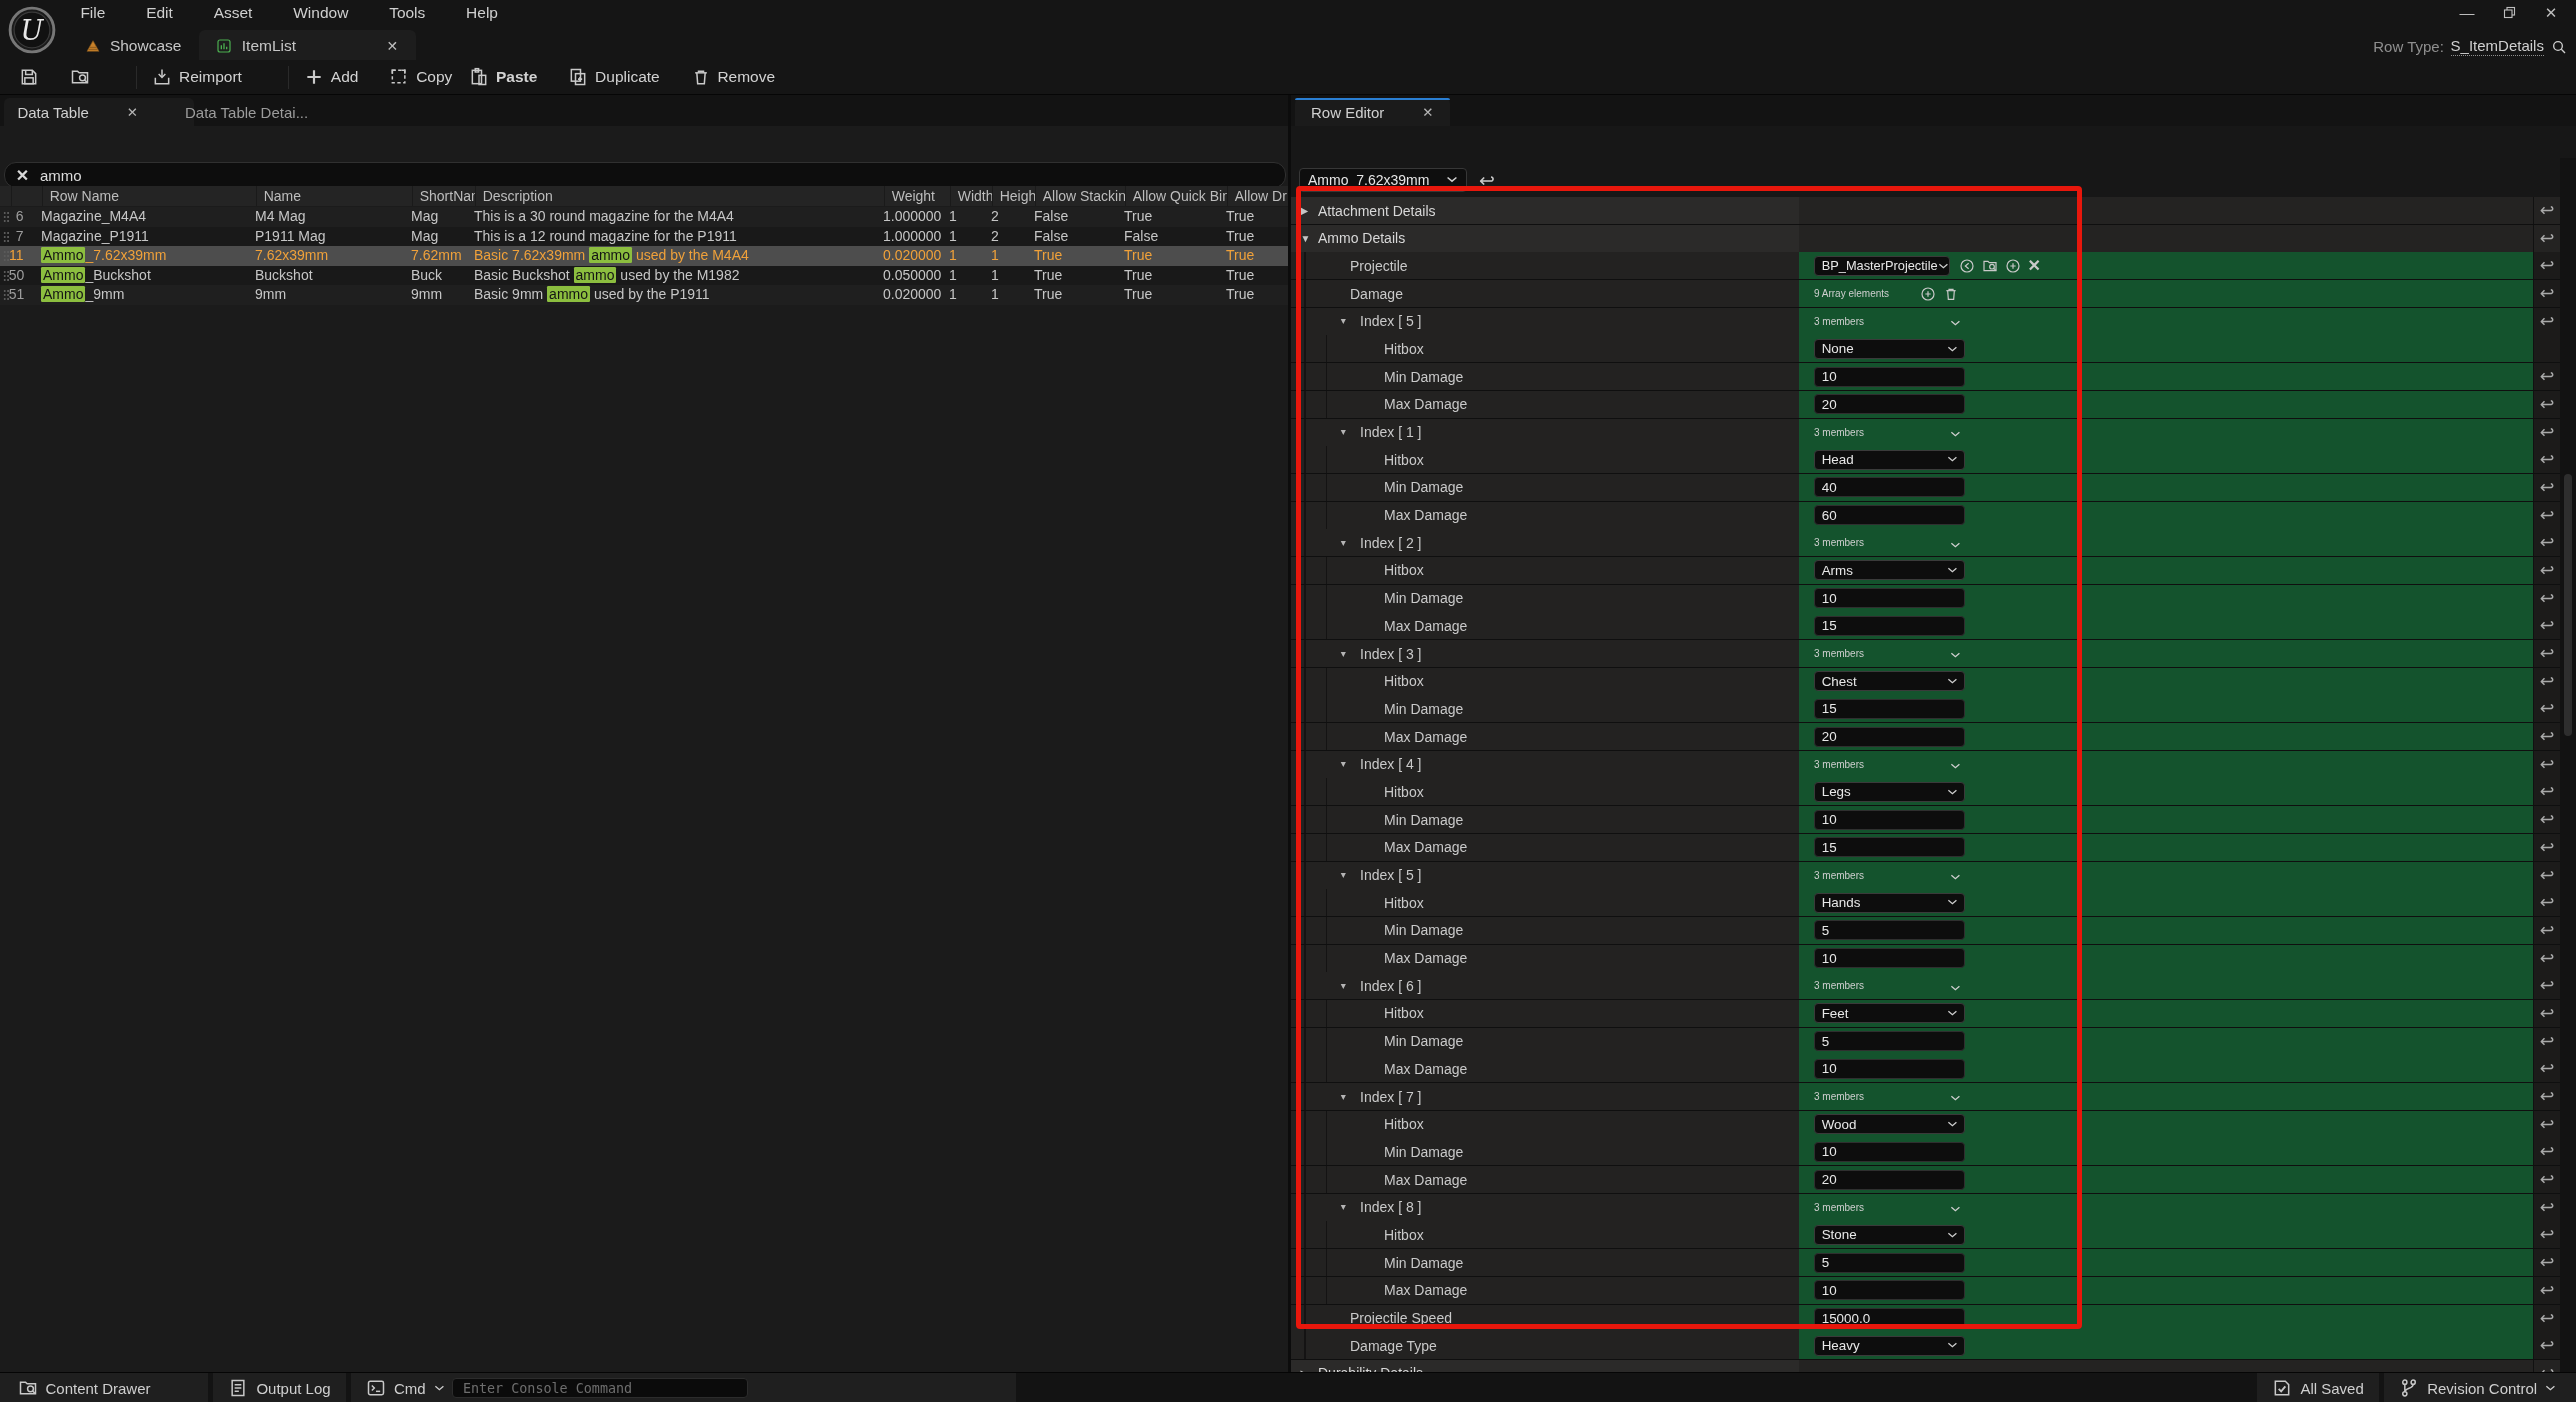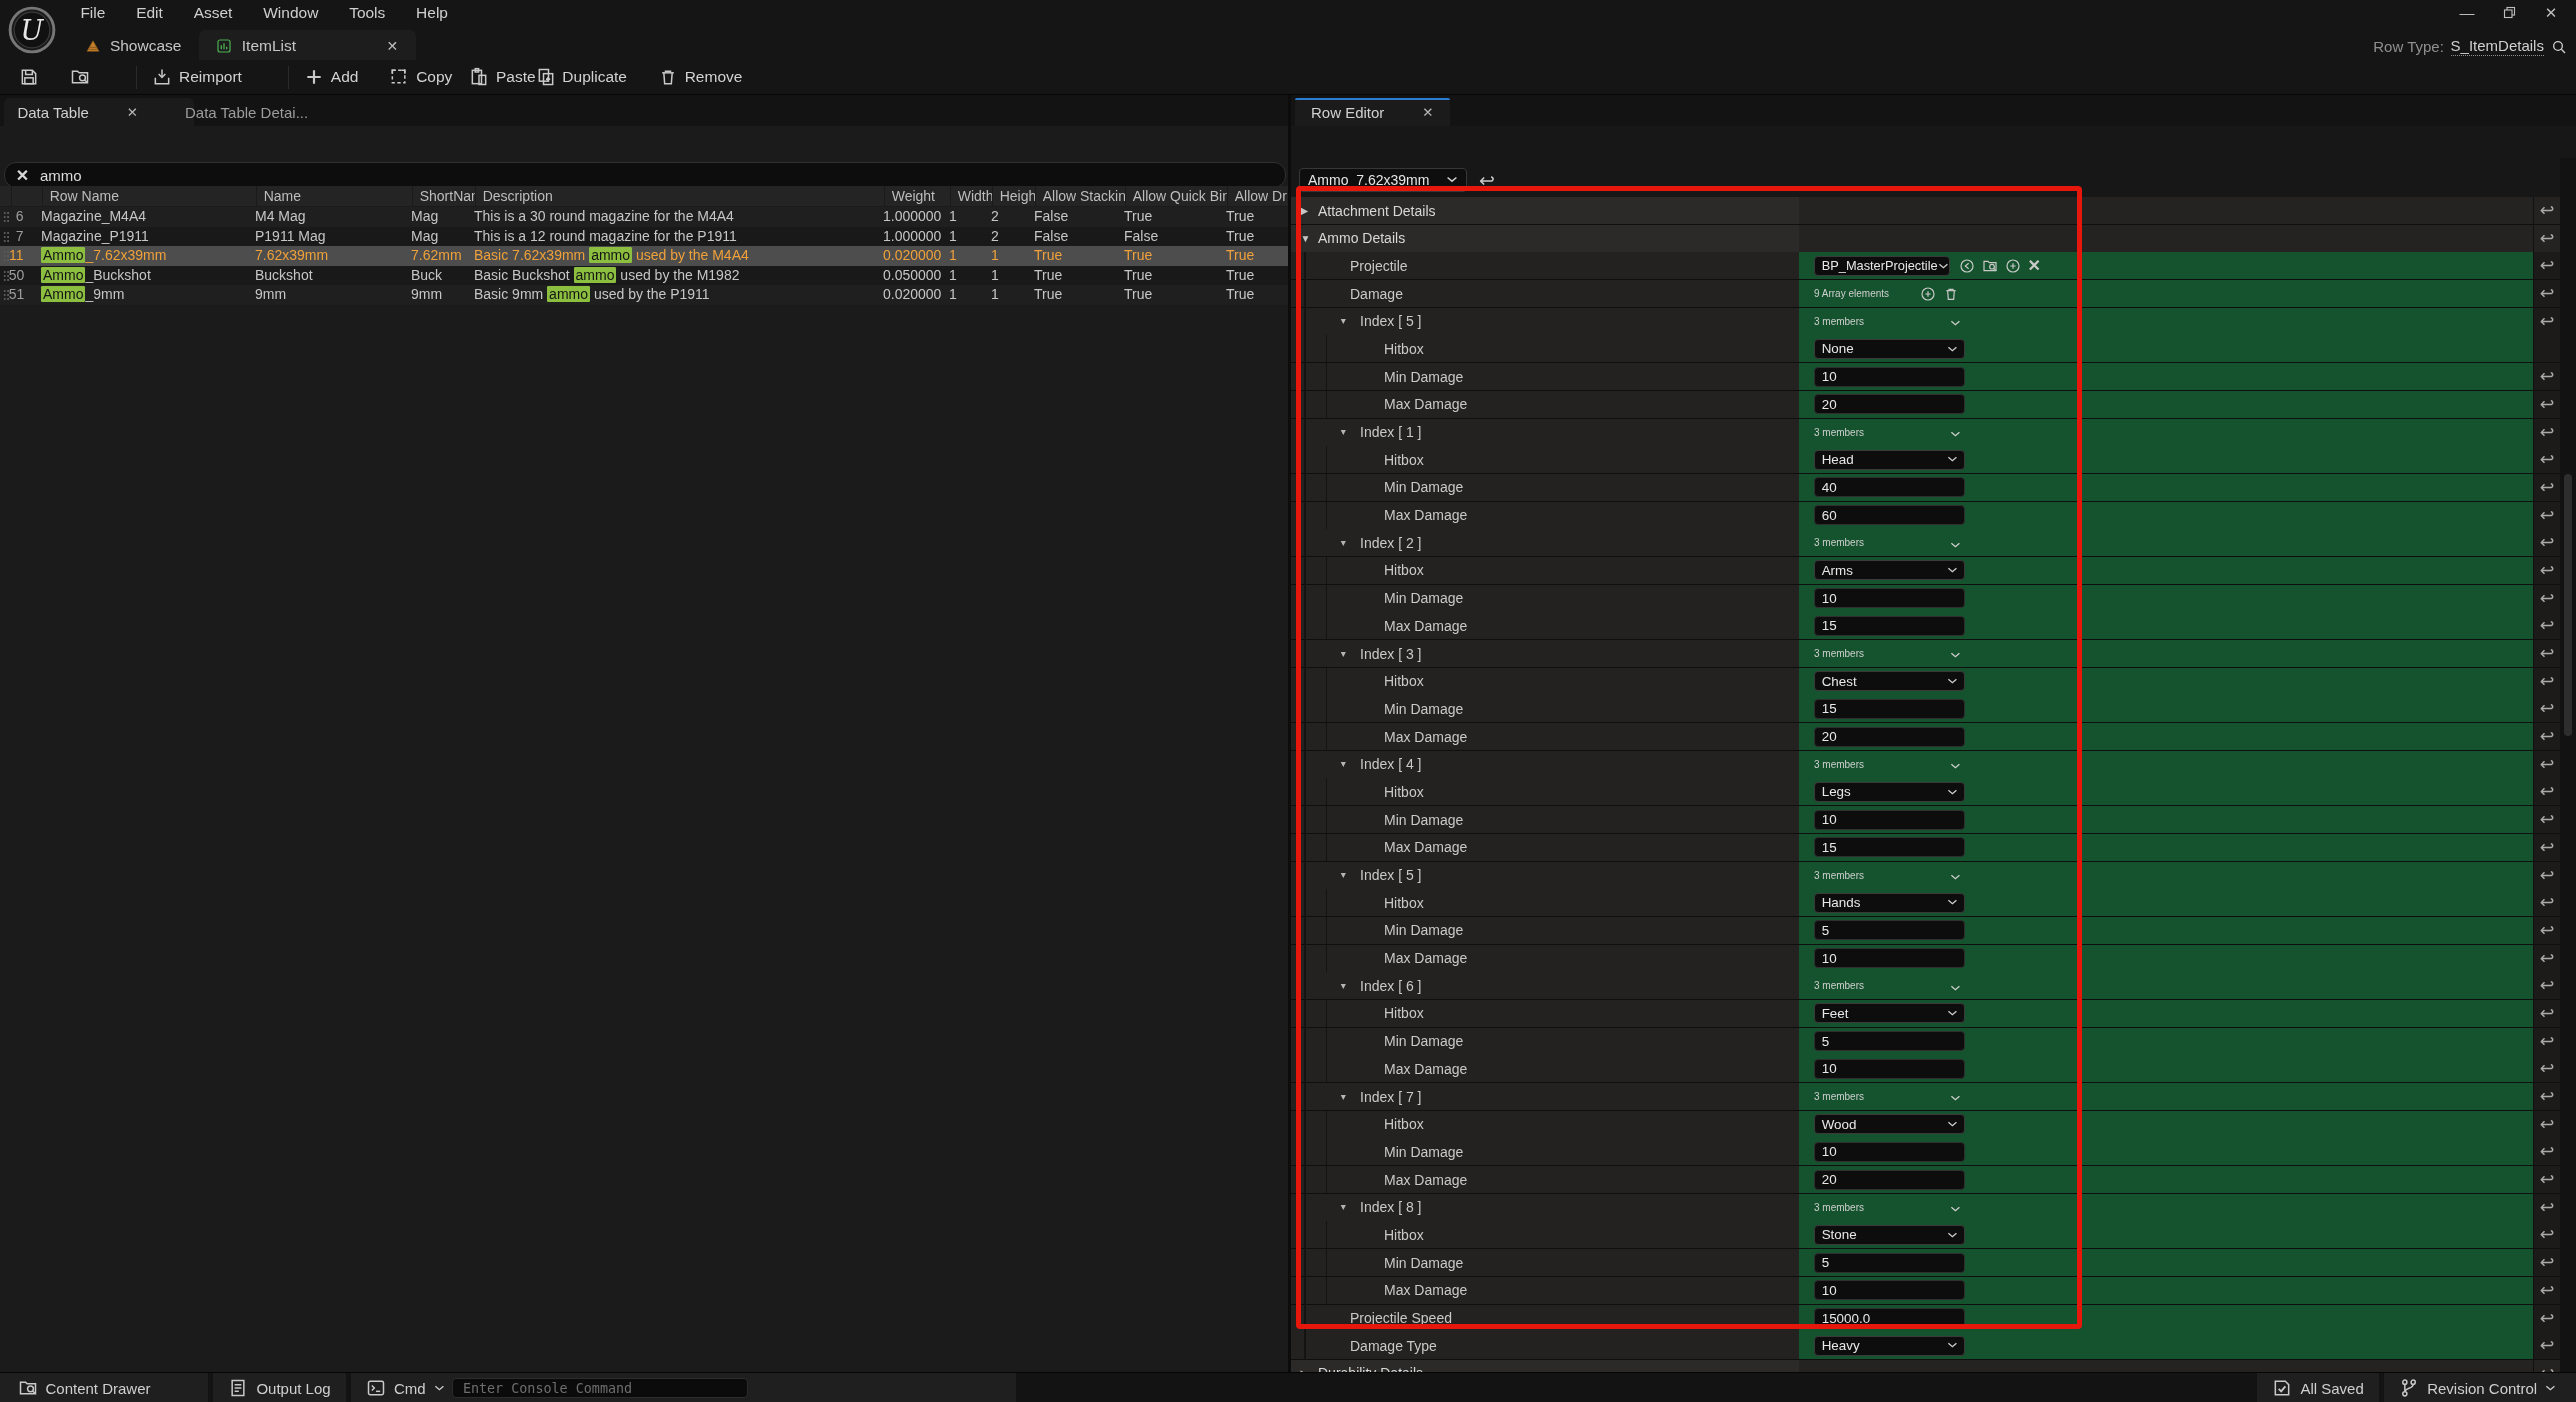--- a/index.html
+++ b/index.html
@@ -3,21 +3,21 @@
 <meta charset="utf-8">
 <style>
   html,body{margin:0;padding:0;background:#000;overflow:hidden;}
   #app{position:relative;width:2576px;height:1403px;background:#121212;
        font-family:"Liberation Sans",sans-serif;color:#c8c8c8;overflow:hidden;}
   .noselect{user-select:none;}
 
   
   #titlebar{position:absolute;left:0;top:0;width:2576px;height:60px;background:#151515;}
   #logo{position:absolute;left:6.7px;top:5.4px;width:50px;height:50px;}
-  #menubar{position:absolute;left:67px;top:0;height:25.5px;display:flex;align-items:center;gap:4px;}
+  #menubar{position:absolute;left:67px;top:0;height:25.5px;display:flex;align-items:center;gap:14px;}
   .menu-item{padding:0 13.4px;font-size:15.5px;color:#cfcfcf;line-height:25.5px;}
   #winctrls{position:absolute;right:4px;top:0;height:25.5px;display:flex;}
   .winbtn{width:42px;height:25.5px;display:flex;align-items:center;justify-content:center;color:#bdbdbd;font-size:15px;}
   #assettabs{position:absolute;left:67px;top:30px;height:31px;display:flex;align-items:stretch;}
   .atab{display:flex;align-items:center;gap:9.4px;padding:0 17.5px;font-size:15.5px;color:#c6c6c6;}
   .atab.active{background:#1d1d1d;border-radius:6px 6px 0 0;}
   .atab .closex{margin-left:81px;color:#bdbdbd;font-size:14px;}
   #rowtype{position:absolute;right:9.4px;top:34px;height:25.5px;display:flex;align-items:center;gap:6.7px;font-size:15px;}
   #rowtype .rt-label{color:#8f8f8f;}
   #rowtype .rt-value{color:#d0d0d0;border-bottom:1.3px dotted #8f8f8f;padding-bottom:1.3px;}
@@ -198,21 +198,21 @@
         </svg>
         <span>Add</span>
       </div>
       <div class="tbtn" style="margin-right: 17px; text-align: right;">
         <svg class="ico" viewBox="0 0 24 24" fill="none" stroke="#c9c9c9" stroke-width="1.8">
           <rect x="4" y="4" width="15" height="15" stroke-dasharray="4 3"></rect>
           <path d="M4 8V4h4M19 8V4h-4"></path>
         </svg>
         <span>Copy</span>
       </div>
-      <div class="tbtn" style="">
+      <div class="tbtn" style="margin-right: 31px; font-weight: bold;">
         <svg class="ico" viewBox="0 0 24 24" fill="none" stroke="#c9c9c9" stroke-width="1.8">
           <rect x="4" y="4" width="11" height="16"></rect>
           <rect x="7.5" y="2" width="4" height="4"></rect>
           <rect x="12" y="10" width="8" height="11"></rect>
         </svg>
         <span>Paste</span>
       </div>
       <div class="tbtn" style="margin-right: 31px;">
         <svg class="ico" viewBox="0 0 24 24" fill="none" stroke="#c9c9c9" stroke-width="1.8">
           <rect x="4" y="3" width="11" height="14"></rect>

